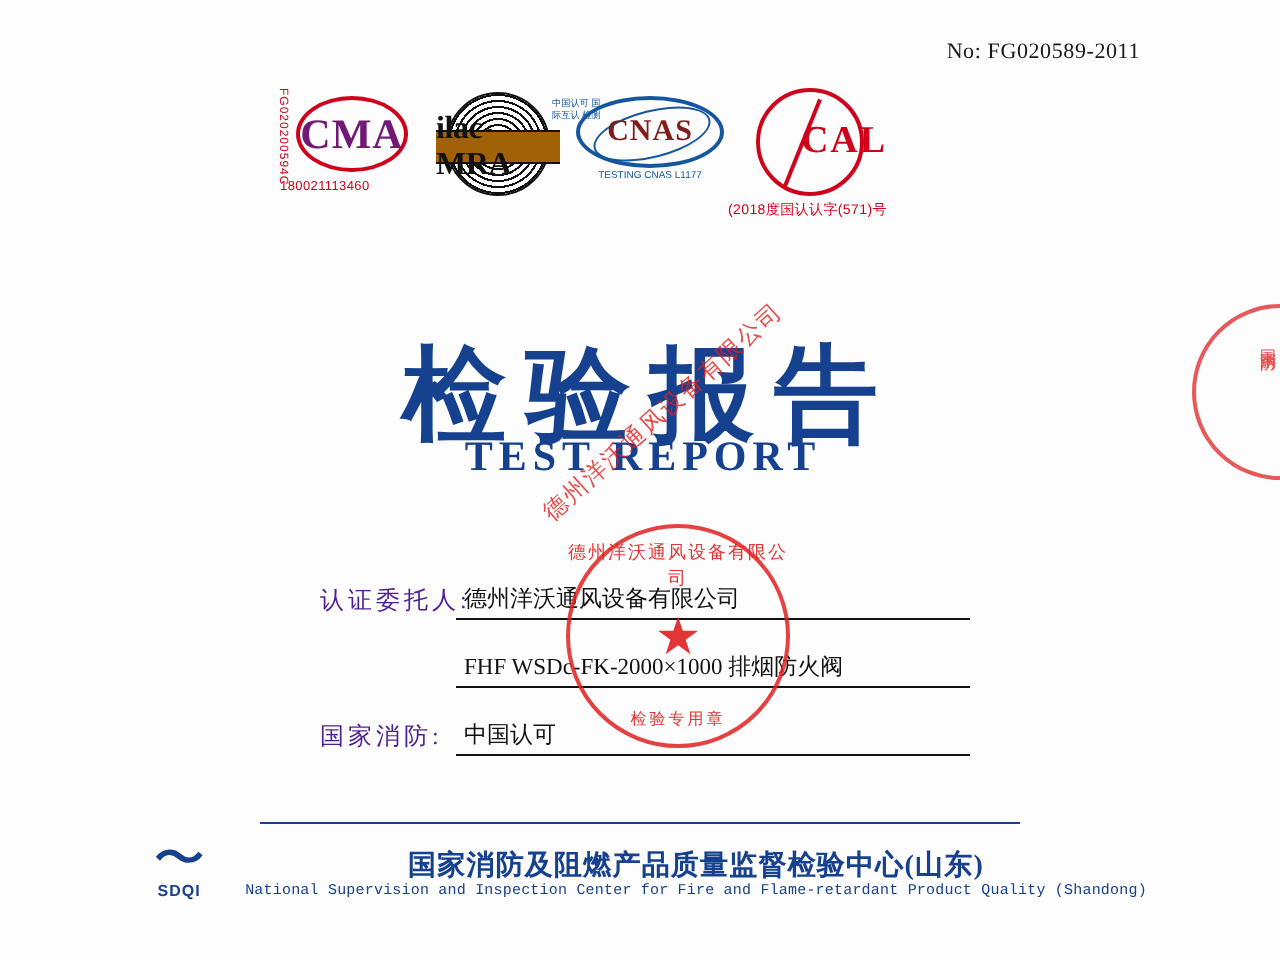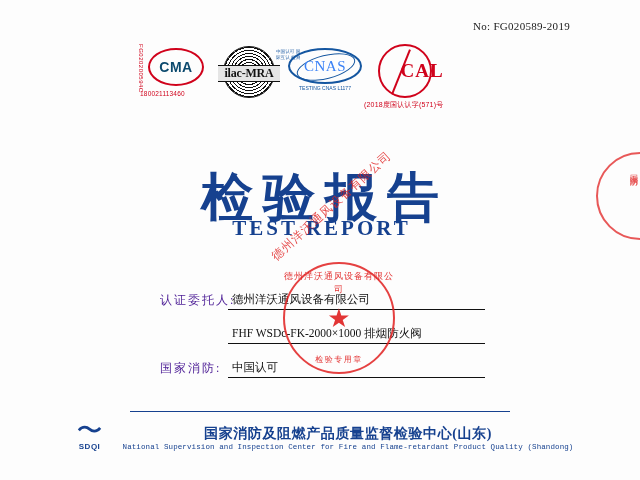--- a/index.html
+++ b/index.html
@@ -79,25 +79,25 @@
   }
   .cma-text {
     position: absolute;
     left: 10px;
     top: 6px;
     width: 56px;
     height: 38px;
     display: flex;
     align-items: center;
     justify-content: center;
-    color: #0c4a6e;
-    font-weight: bold;
-    font-size: 14px;
+    color: #701a75;
+    font-weight: bold;
+    font-size: 21px;
     letter-spacing: 0.5px;
-    font-family: Liberation Sans, sans-serif;
+    font-family: Liberation Serif, serif;
   }
   .cma-num {
     position: absolute;
     left: 2px;
     top: 48px;
     font-size: 6.5px;
     color: #d0021b;
     letter-spacing: 0.2px;
     white-space: nowrap;
   }
@@ -123,27 +123,27 @@
       repeating-radial-gradient(circle at 50% 50%,
         #111 0 1px, #fff 1px 3px);
     overflow: hidden;
   }
   .ilac-band {
     position: absolute;
     left: 0;
     top: 19px;
     width: 62px;
     height: 15px;
-    background: #e5e5e5;
+    background: #a16207;
     border-top: 1px solid #111;
     border-bottom: 1px solid #111;
     display: flex;
     align-items: center;
     justify-content: center;
-    font-size: 12px;
+    font-size: 16px;
     font-weight: bold;
     color: #111;
     letter-spacing: -0.2px;
     font-family: "Liberation Serif", serif;
   }
 
   
   .cnas-wrap {
     position: absolute;
     left: 148px;
@@ -175,22 +175,22 @@
   }
   .cnas-text {
     position: absolute;
     left: 2px;
     top: 0;
     width: 74px;
     height: 36px;
     display: flex;
     align-items: center;
     justify-content: center;
-    color: #3b82f6;
-    font-weight: normal;
+    color: #7f1d1d;
+    font-weight: bold;
     font-size: 15px;
     letter-spacing: 0.5px;
     font-family: "Liberation Serif", serif;
   }
   .cnas-sub {
     position: absolute;
     left: 2px;
     top: 37px;
     width: 74px;
     text-align: center;
@@ -489,21 +489,21 @@
     font-family: Liberation Mono, monospace;
   }
 </style>
 </head>
 <body>
 
 <div class="page">
 
   <div class="report-no">
     <span class="no-label">No:</span>
-    <span>FG020589-2019</span>
+    <span>FG020589-2011</span>
   </div>
 
   <div class="logo-strip">
 
     <div class="cma-wrap">
       <div class="cma-vert">FG020200594C</div>
       <div class="cma-oval"></div>
       <div class="cma-text">CMA</div>
       <div class="cma-num">180021113460</div>
     </div>

